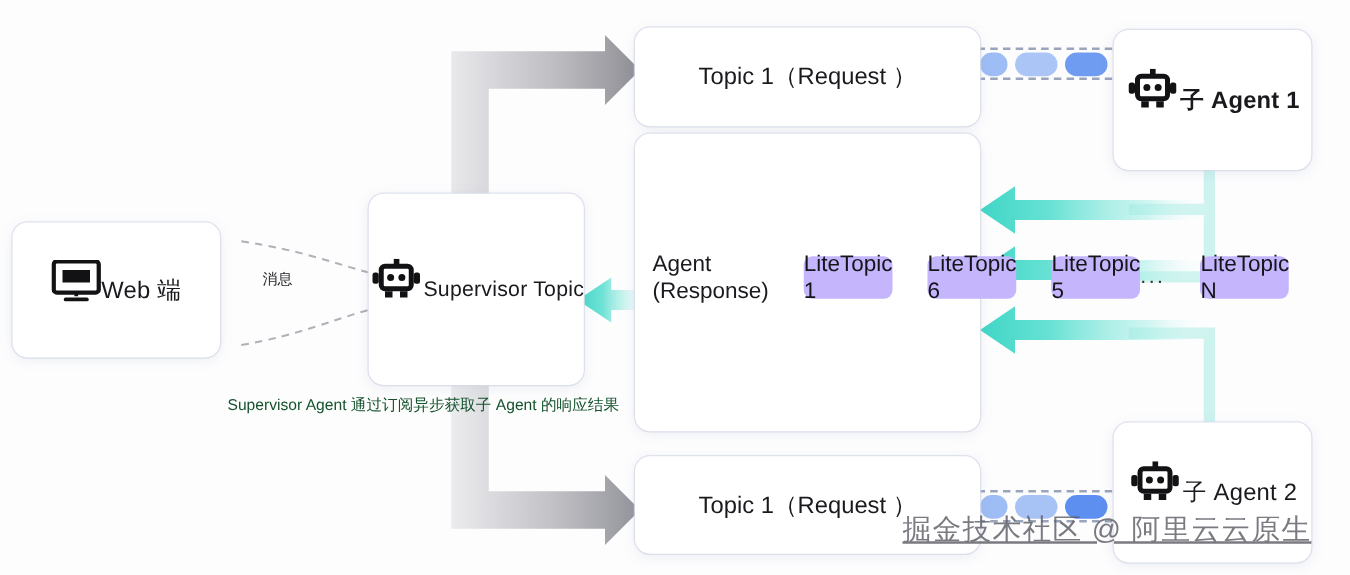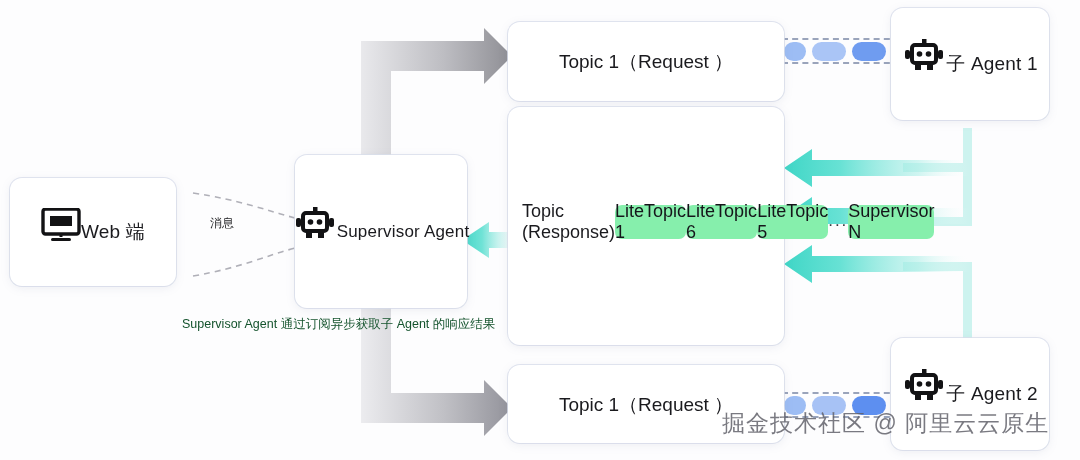--- a/index.html
+++ b/index.html
@@ -62,40 +62,41 @@
     padding: 12px 14px 10px 14px;
   }
   #response-title {
     font-size: 18px;
     color: #1a1a1e;
     margin-bottom: 10px;
   }
   .lite-topic {
     width: 100%;
     height: 34px;
-    background: #86efac;
+    background: #c4b5fd;
     border-radius: 7px;
     display: flex;
     align-items: center;
     justify-content: center;
     font-size: 18px;
     color: #15151a;
     margin-bottom: 10px;
     box-sizing: border-box;
+    margin-left: 28px;
   }
   .lite-ellipsis {
     font-size: 17px;
     color: #3a3a42;
     line-height: 8px;
     margin: -4px 0 8px 0;
     letter-spacing: 2px;
   }
 
   
-  #agent1-card { left: 891px; top: 8px; width: 158px; height: 112px; }
+  #agent1-card { left: 891px; top: 24px; width: 158px; height: 112px; font-weight: bold; }
   #agent2-card { left: 891px; top: 338px; width: 158px; height: 112px; }
 
   
   #msg-label {
     position: absolute;
     left: 210px; top: 215px;
     font-size: 12px;
     color: #262629;
   }
 
@@ -121,21 +122,21 @@
 
   
   .layer {
     position: absolute;
     left: 0; top: 0;
     width: 1080px; height: 460px;
     pointer-events: none;
   }
   #layer-back { z-index: 1; }
   .card, #msg-label, #caption, #watermark { z-index: 3; }
-  #watermark { z-index: 7; }
+  #watermark { z-index: 7; text-decoration: underline; }
 
   
   .channel {
     position: absolute;
     box-sizing: border-box;
     border-top: 2px dashed #9aa4bb;
     border-bottom: 2px dashed #9aa4bb;
     display: flex;
     align-items: center;
     gap: 6px;
@@ -244,35 +245,35 @@
         <rect x="20" y="0" width="4.5" height="5" fill="#121214"></rect>
         <rect x="10" y="6" width="24" height="18" rx="3" fill="none" stroke="#121214" stroke-width="4"></rect>
         <circle cx="17.5" cy="15" r="2.8" fill="#121214"></circle>
         <circle cx="26.5" cy="15" r="2.8" fill="#121214"></circle>
         <rect x="3" y="11" width="5" height="9" rx="2" fill="#121214"></rect>
         <rect x="36" y="11" width="5" height="9" rx="2" fill="#121214"></rect>
         <rect x="13" y="26" width="6" height="5" fill="#121214"></rect>
         <rect x="25" y="26" width="6" height="5" fill="#121214"></rect>
       </svg>
     </span>
-    <span class="card-label">Supervisor Agent</span>
+    <span class="card-label">Supervisor Topic</span>
   </div>
 
   <div class="card" id="topic1-card">
     <span class="topic-title-line">Topic 1</span>
     <span class="topic-title-line">（Request ）</span>
   </div>
 
   <div class="card" id="response-card">
-    <span id="response-title">Topic (Response)</span>
+    <span id="response-title">Agent (Response)</span>
     <div class="lite-topic">LiteTopic 1</div>
     <div class="lite-topic">LiteTopic 6</div>
     <div class="lite-topic">LiteTopic 5</div>
     <div class="lite-ellipsis">...</div>
-    <div class="lite-topic">Supervisor N</div>
+    <div class="lite-topic">LiteTopic N</div>
   </div>
 
   <div class="card" id="topic2-card">
     <span class="topic-title-line">Topic 1</span>
     <span class="topic-title-line">（Request ）</span>
   </div>
 
   <div class="card" id="agent1-card">
     <span class="icon-wrap">
       <svg width="44" height="36" viewBox="0 0 44 36">

